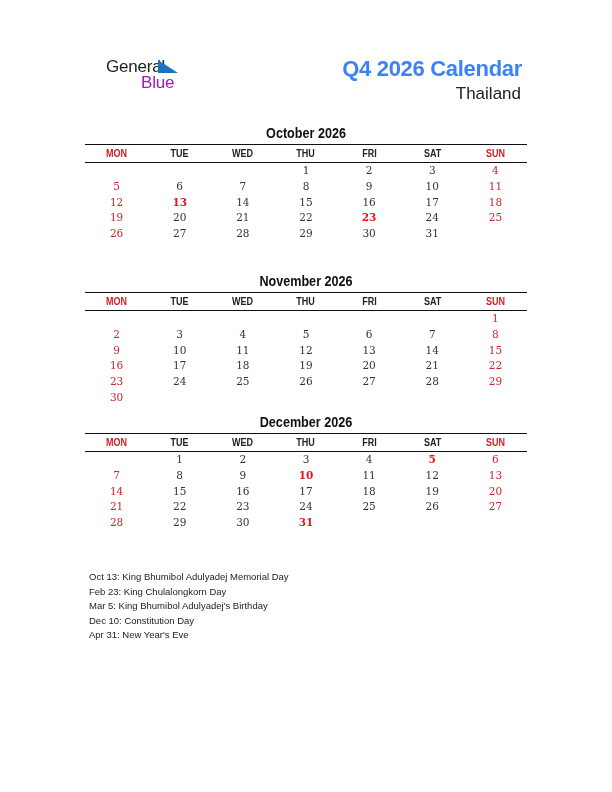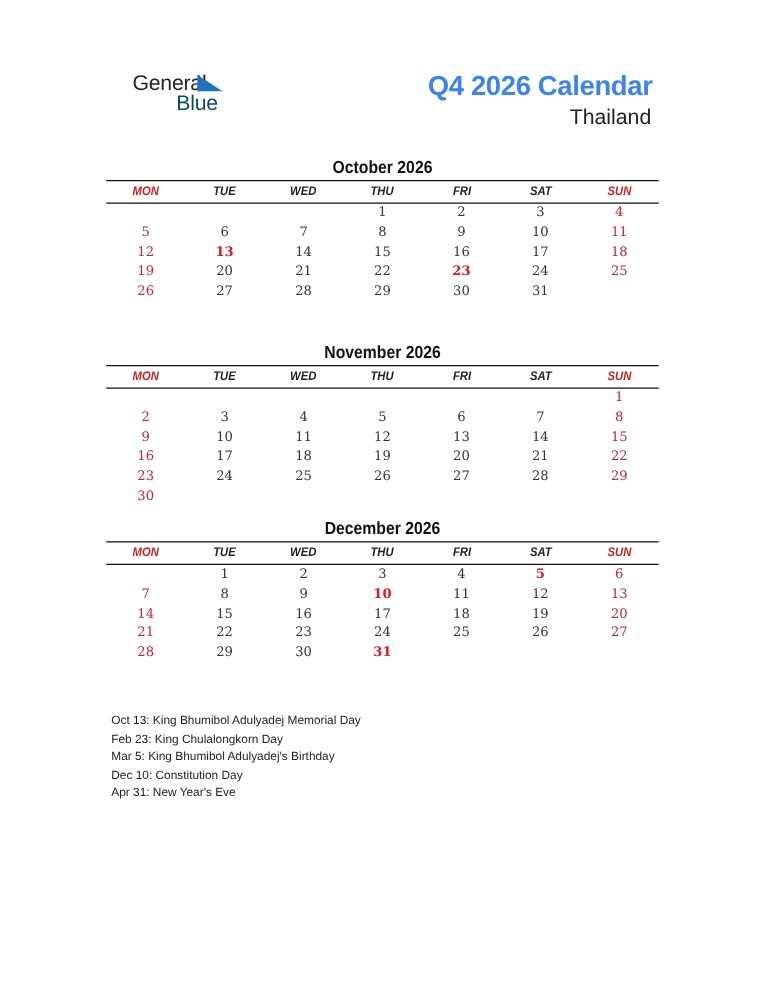--- a/index.html
+++ b/index.html
@@ -1,26 +1,26 @@
 <!DOCTYPE html>
 <html><head>
 <meta charset="utf-8">
 <style>
   html, body { margin: 0; padding: 0; background: #ffffff; }
   body { width: 612px; height: 792px; position: relative; overflow: hidden; font-family: "Liberation Sans", sans-serif; color: #222; }
   .logo { position: absolute; left: 89px; top: 57px; width: 100px; height: 36px; }
   .logo .general { position: absolute; left: 0; top: 0; font-size: 17px; color: #222; letter-spacing: -0.2px; margin-left: 17px; }
-  .logo .blue { position: absolute; left: 52px; top: 16px; font-size: 17px; color: #0c4a6e; letter-spacing: -0.2px; }
+  .logo .blue { position: absolute; left: 52px; top: 16px; font-size: 17px; color: #a21caf; letter-spacing: -0.2px; }
   .logo .tri { position: absolute; left: 69px; top: 3px; width: 0; height: 0; border-left: 20px solid #1e73be; border-top: 13px solid transparent; }
   .logo .tri-bar { position: absolute; left: 69px; top: 3px; width: 2px; height: 13px; background: #1e73be; }
   .title { position: absolute; right: 90px; top: 56px; font-size: 22px; font-weight: bold; color: #3b82f6; text-align: right; letter-spacing: -0.3px; }
   .country { position: absolute; right: 91px; top: 84px; font-size: 17px; color: #222; text-align: left; }
   .month { position: absolute; left: 85px; width: 442px; }
   .month-title { text-align: center; font-family: "Liberation Sans Narrow", "Liberation Sans", sans-serif; font-weight: bold; font-size: 14px; color: #111; height: 18px; line-height: 18px; transform: scaleX(0.9); }
-  .hdr { border-top: 1.5px solid #111; border-bottom: 1.5px solid #111; display: flex; height: 17px; align-items: center; margin-top: 2px; font-style: italic; }
+  .hdr { border-top: 1.5px solid #111; border-bottom: 1.5px solid #111; display: flex; height: 17px; align-items: center; margin-top: 2px; }
   .hdr span { flex: 1; text-align: center; font-size: 10px; font-weight: bold; color: #222; transform: scaleX(0.9); }
   .hdr span.we { color: #cc1f1f; }
   .grid { display: flex; flex-wrap: wrap; }
   .grid span { width: 14.2857%; text-align: center; font-family: "DejaVu Serif", "Liberation Serif", serif; font-size: 10.5px; height: 15.8px; line-height: 15.8px; color: #333; }
   .grid span.we { color: #c9262b; }
   .grid span.hol { color: #e8141c; font-weight: bold; }
   .holidays { position: absolute; left: 89px; top: 570px; font-size: 9.5px; color: #222; line-height: 14.5px; }
 </style>
 </head>
 <body>

